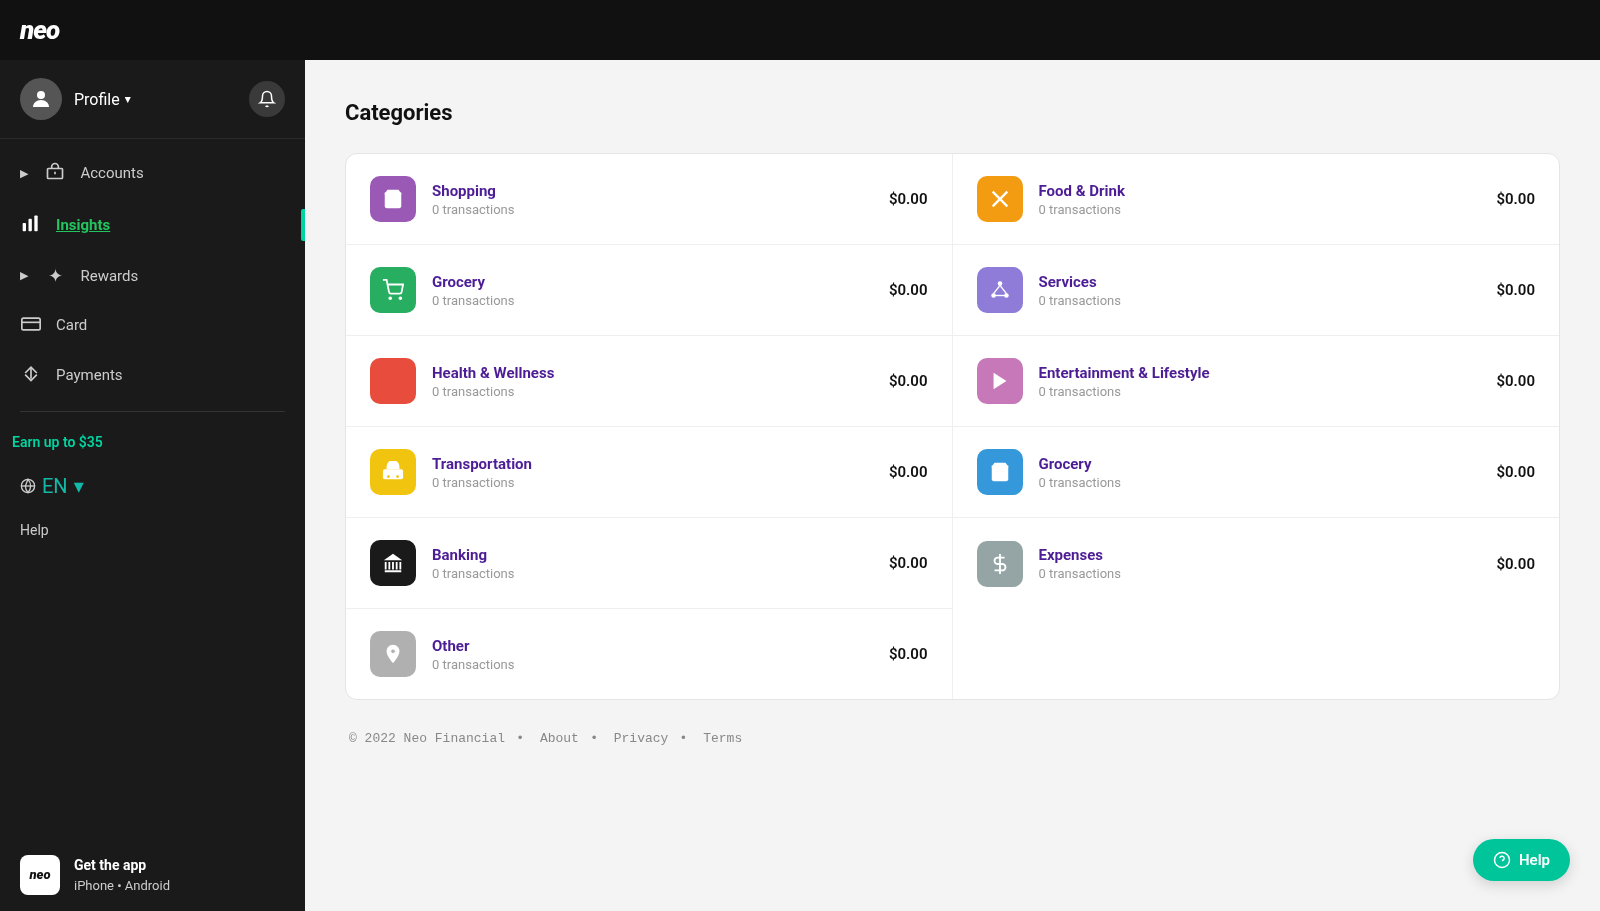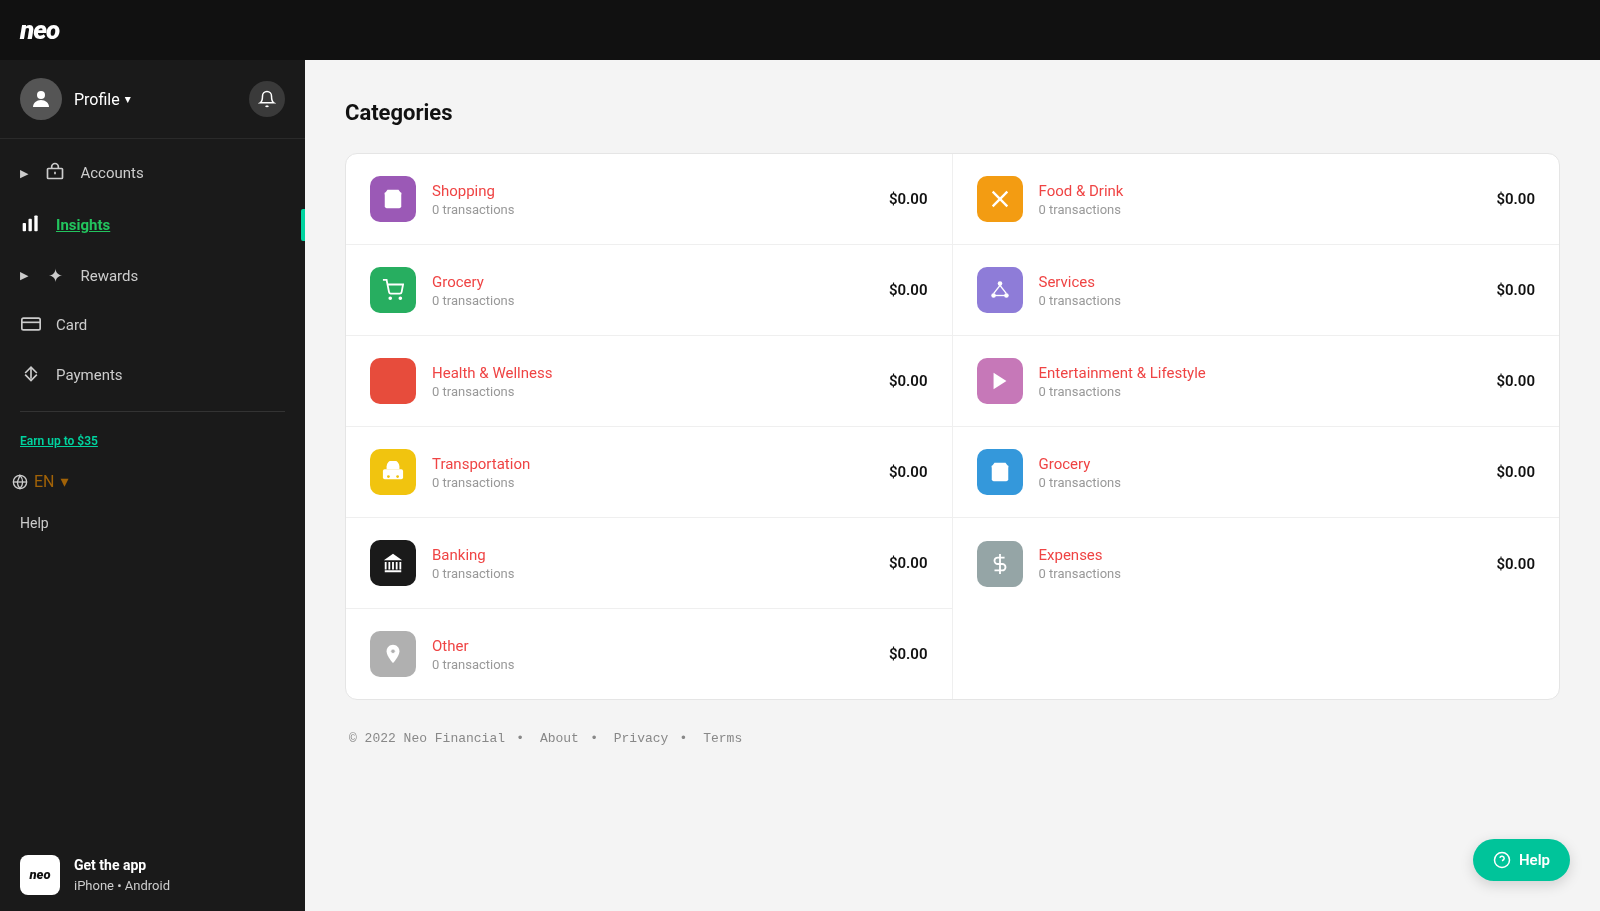--- a/index.html
+++ b/index.html
@@ -120,35 +120,34 @@
     }
     .expand-arrow { font-size: 11px; margin-right: 2px; }
 
     .sidebar-divider {
       border: none;
       border-top: 1px solid #333;
       margin: 10px 20px;
     }
 
     .earn-promo {
+      padding: 12px 12px;
+      color: #00d4a0;
+      font-size: 14px;
+      font-weight: 600;
+      cursor: pointer;
+    }
+
+    .lang-selector {
+      display: flex;
+      align-items: center;
+      gap: 6px;
       padding: 12px 20px;
-      color: #00d4a0;
-      font-size: 12px;
-      font-weight: 600;
-      cursor: pointer;
-      text-decoration: underline;
-    }
-
-    .lang-selector {
-      display: flex;
-      align-items: center;
-      gap: 6px;
-      padding: 12px 12px;
-      color: #a16207;
-      font-size: 16px;
+      color: #14b8a6;
+      font-size: 20px;
       cursor: pointer;
     }
     .help-link {
       padding: 12px 20px;
       color: #ccc;
       font-size: 14px;
       cursor: pointer;
     }
 
     .get-app-section {
@@ -228,22 +227,22 @@
       font-size: 20px;
       flex-shrink: 0;
       color: white;
     }
 
     .cat-info {
       flex: 1;
     }
     .cat-name {
       font-size: 15px;
-      font-weight: 400;
-      color: #ef4444;
+      font-weight: 700;
+      color: #4c1d95;
     }
     .cat-sub {
       font-size: 13px;
       color: #999;
       margin-top: 2px;
     }
     .cat-amount {
       font-size: 15px;
       font-weight: 600;
       color: #111;

